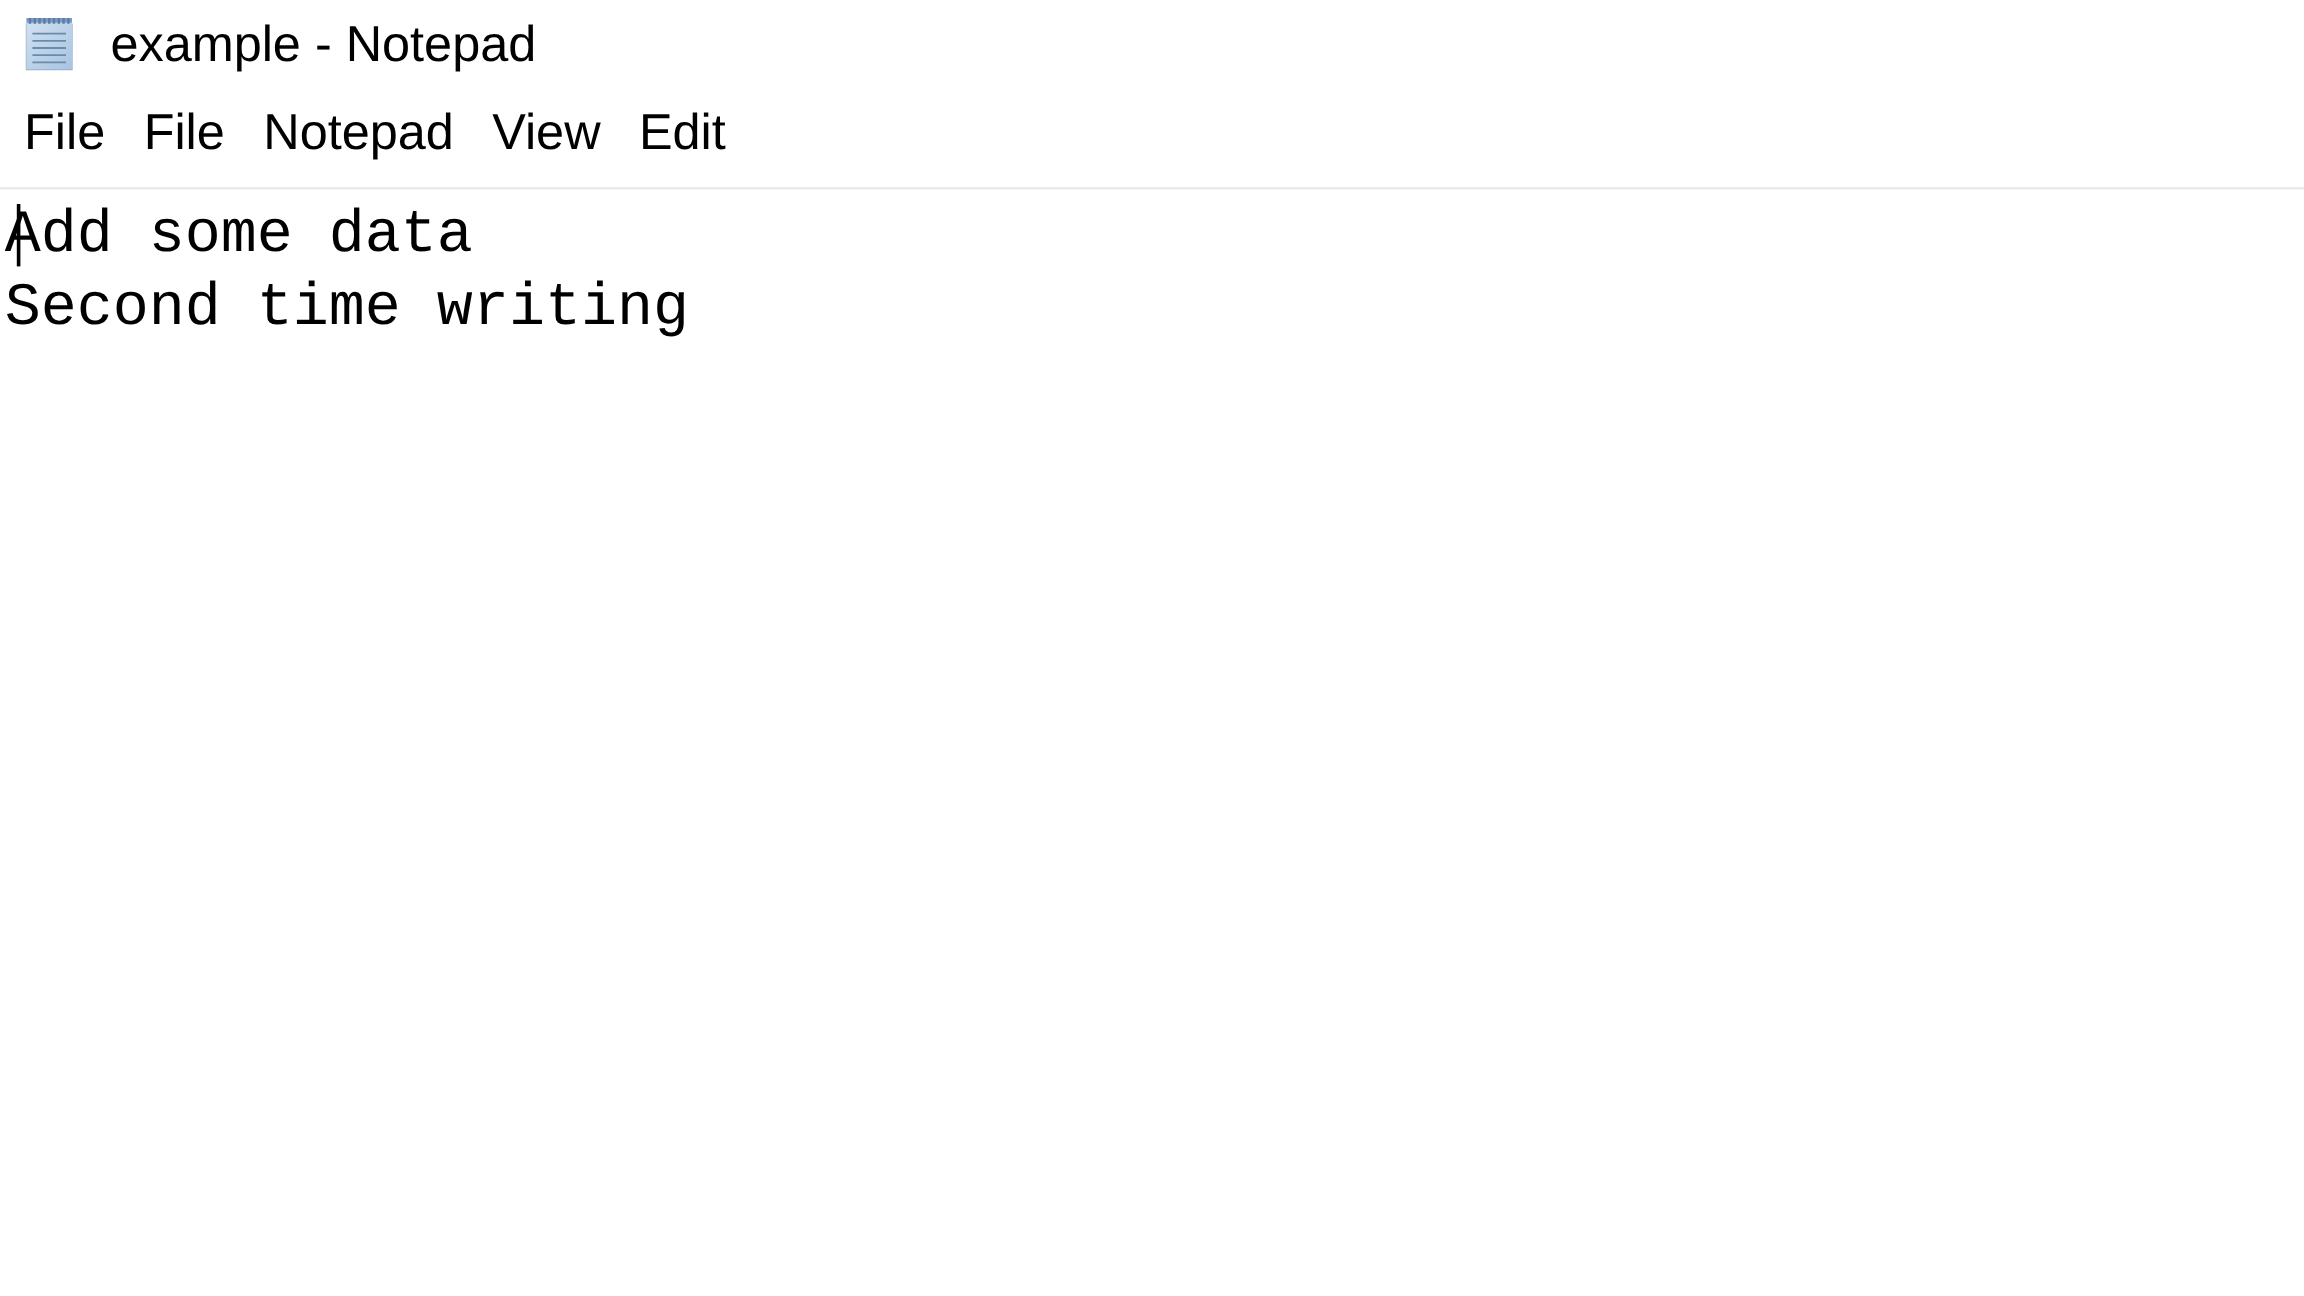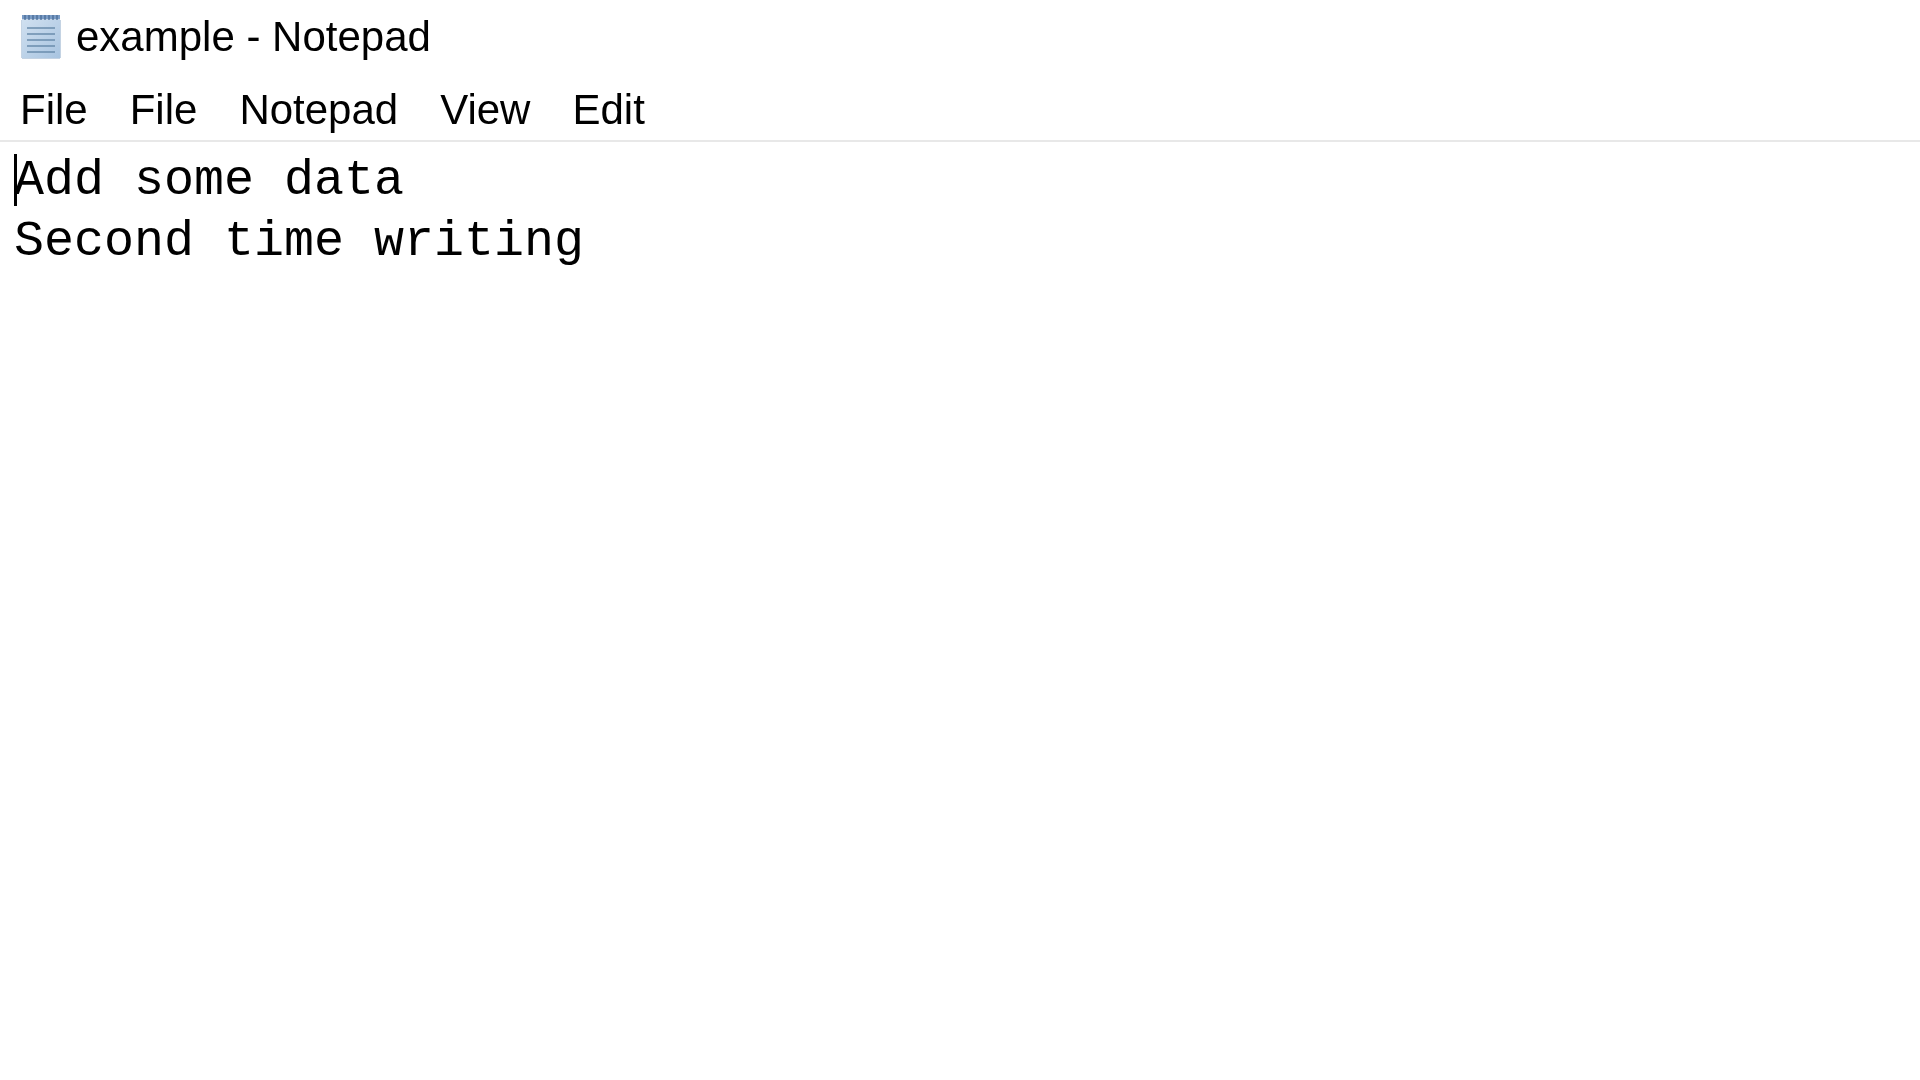--- a/index.html
+++ b/index.html
@@ -18,53 +18,53 @@
       width: 100%;
       height: 100%;
       display: flex;
       flex-direction: column;
     }
     .titlebar {
       display: flex;
       align-items: center;
       padding: 10px 14px 10px 14px;
       background: #ffffff;
-      gap: 8px;
+      gap: 24px;
     }
     .notepad-icon {
       width: 54px;
       height: 54px;
       position: relative;
       flex-shrink: 0;
     }
     .notepad-icon svg {
       width: 100%;
       height: 100%;
     }
     .title-text {
       font-size: 42px;
       color: #000000;
       font-weight: 400;
     }
     .menubar {
       display: flex;
-      padding: 12px 20px 6px 20px;
-      gap: 42px;
+      padding: 12px 20px 22px 20px;
+      gap: 32px;
       background: #ffffff;
       border-bottom: 2px solid #e8e8e8;
     }
     .menu-item {
       font-size: 42px;
       color: #000000;
       cursor: default;
       font-weight: 400;
     }
     .editor-area {
       flex: 1;
-      padding: 8px 14px;
+      padding: 8px 4px;
       background: #ffffff;
       position: relative;
     }
     .editor-content {
       font-family: Consolas, "Courier New", monospace;
       font-size: 50px;
       color: #000000;
       white-space: pre;
       line-height: 1.22;
       position: relative;

